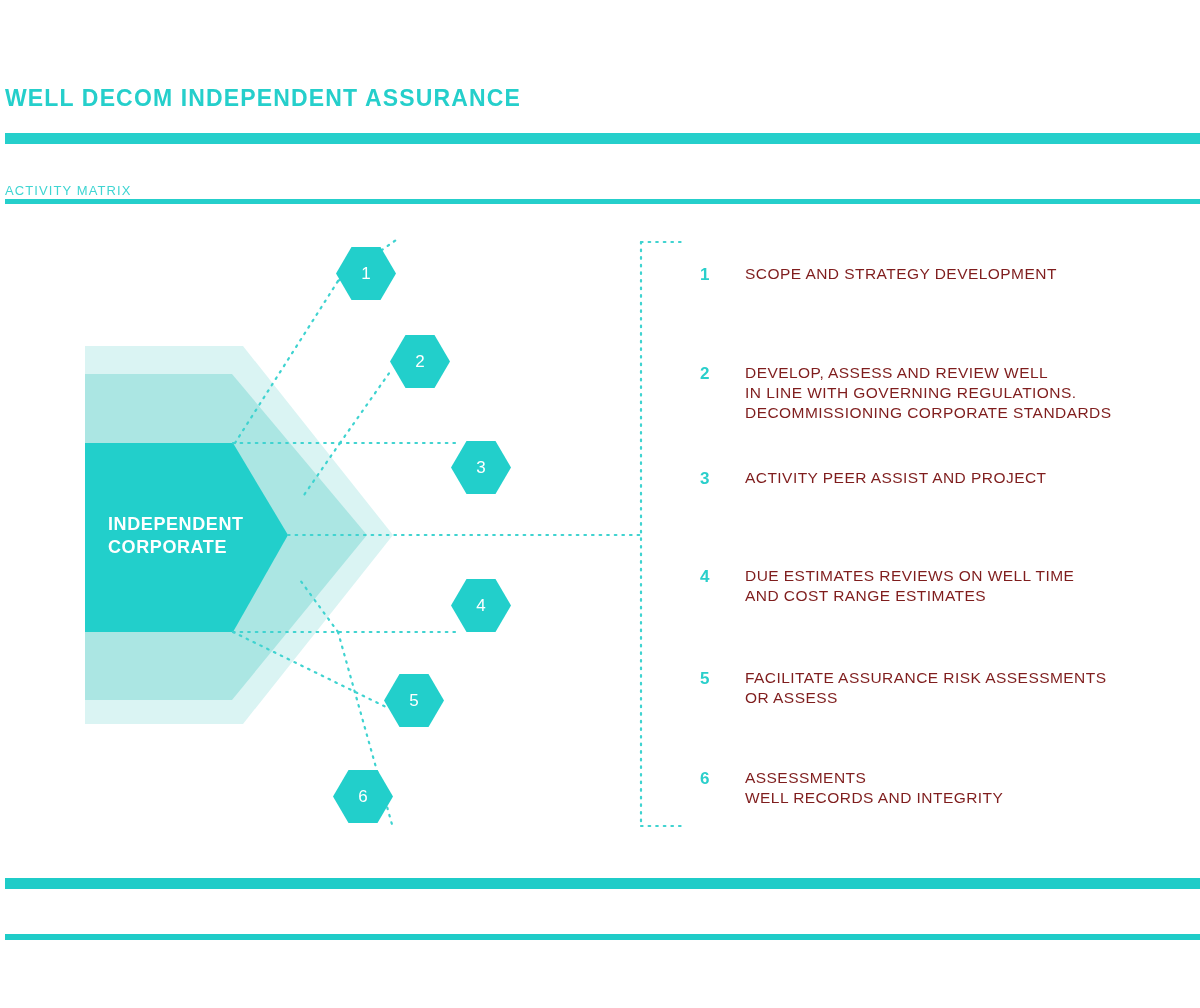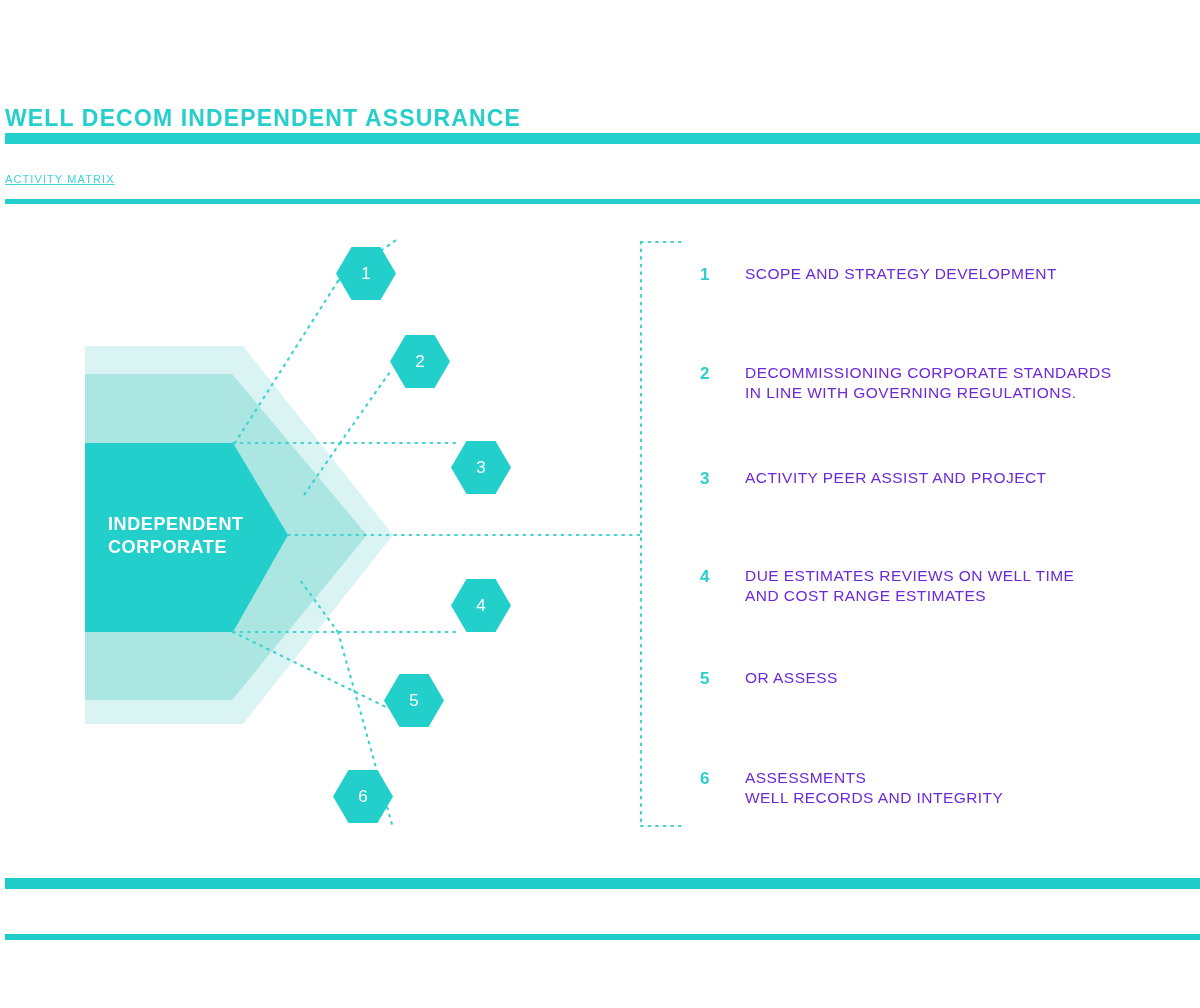--- a/index.html
+++ b/index.html
@@ -20,41 +20,39 @@
   #page-title {
     position: absolute;
     left: 5px;
     top: 84px;
     font-size: 23px;
     font-weight: bold;
     letter-spacing: 1.15px;
     color: #25CFCB;
     white-space: nowrap;
     line-height: 28px;
-    margin-top: 20px;
   }
   #rule-top {
     position: absolute;
     left: 5px;
     top: 133px;
     width: 1195px;
     height: 11px;
     background: #25CFCB;
   }
   #subtitle {
     position: absolute;
     left: 5px;
-    top: 168px;
-    font-size: 11px;
+    top: 180px;
+    font-size: 13px;
     font-weight: normal;
     letter-spacing: 1.1px;
     color: #3ED5D2;
     white-space: nowrap;
     line-height: 22px;
-    text-decoration: underline;
   }
   #rule-sub {
     position: absolute;
     left: 5px;
     top: 199px;
     width: 1195px;
     height: 5px;
     background: #25CFCB;
   }
 
@@ -132,21 +130,21 @@
     color: #2ACFCB;
     font-size: 17px;
     font-weight: bold;
     line-height: 21px;
   }
   .legend-text {
     position: absolute;
     left: 45px;
     top: 0;
     width: 420px;
-    color: #6d28d9;
+    color: #7f1d1d;
     font-size: 15.5px;
     letter-spacing: 0.45px;
     line-height: 20px;
   }
   .legend-text span { display: block; white-space: nowrap; }
 </style>
 </head>
 <body>
 
 <div id="page-title">WELL DECOM INDEPENDENT ASSURANCE</div>
@@ -221,22 +219,23 @@
   <div class="legend-row" style="top:16px;">
     <div class="legend-num">1</div>
     <div class="legend-text">
       <span>SCOPE AND STRATEGY DEVELOPMENT</span>
     </div>
   </div>
 
   <div class="legend-row" style="top:115px;">
     <div class="legend-num">2</div>
     <div class="legend-text">
+      <span>DEVELOP, ASSESS AND REVIEW WELL</span>
+      <span>IN LINE WITH GOVERNING REGULATIONS.</span>
       <span>DECOMMISSIONING CORPORATE STANDARDS</span>
-      <span>IN LINE WITH GOVERNING REGULATIONS.</span>
     </div>
   </div>
 
   <div class="legend-row" style="top:220px;">
     <div class="legend-num">3</div>
     <div class="legend-text">
       <span>ACTIVITY PEER ASSIST AND PROJECT</span>
     </div>
   </div>
 
@@ -244,20 +243,21 @@
     <div class="legend-num">4</div>
     <div class="legend-text">
       <span>DUE ESTIMATES REVIEWS ON WELL TIME</span>
       <span>AND COST RANGE ESTIMATES</span>
     </div>
   </div>
 
   <div class="legend-row" style="top:420px;">
     <div class="legend-num">5</div>
     <div class="legend-text">
+      <span>FACILITATE ASSURANCE RISK ASSESSMENTS</span>
       <span>OR ASSESS</span>
     </div>
   </div>
 
   <div class="legend-row" style="top:520px;">
     <div class="legend-num">6</div>
     <div class="legend-text">
       <span>ASSESSMENTS</span>
       <span>WELL RECORDS AND INTEGRITY</span>
     </div>

